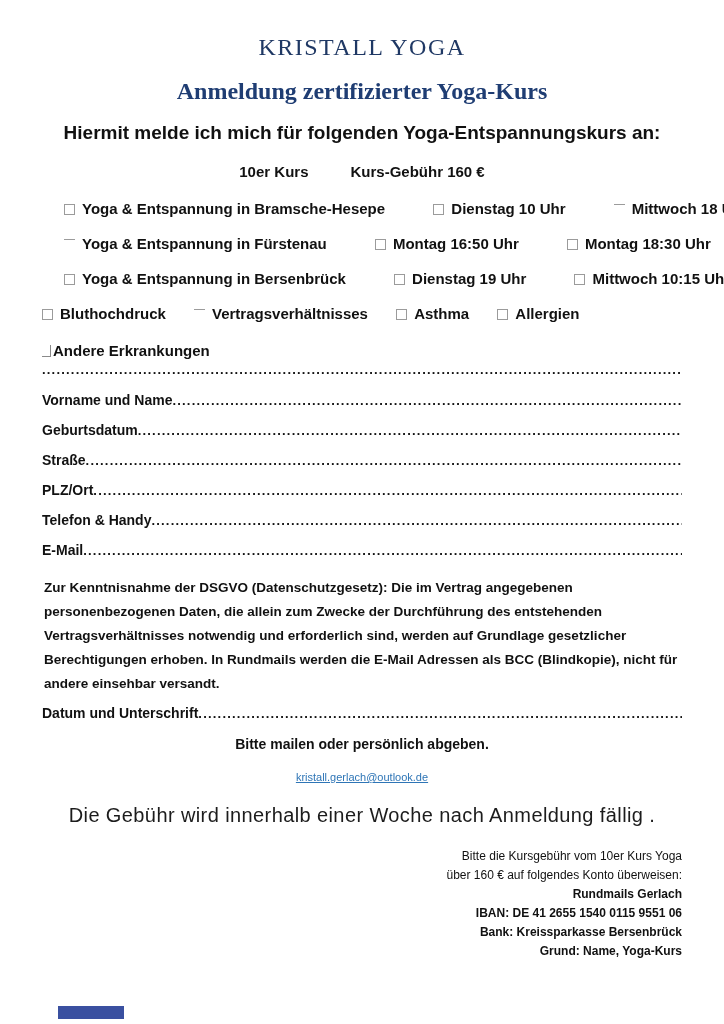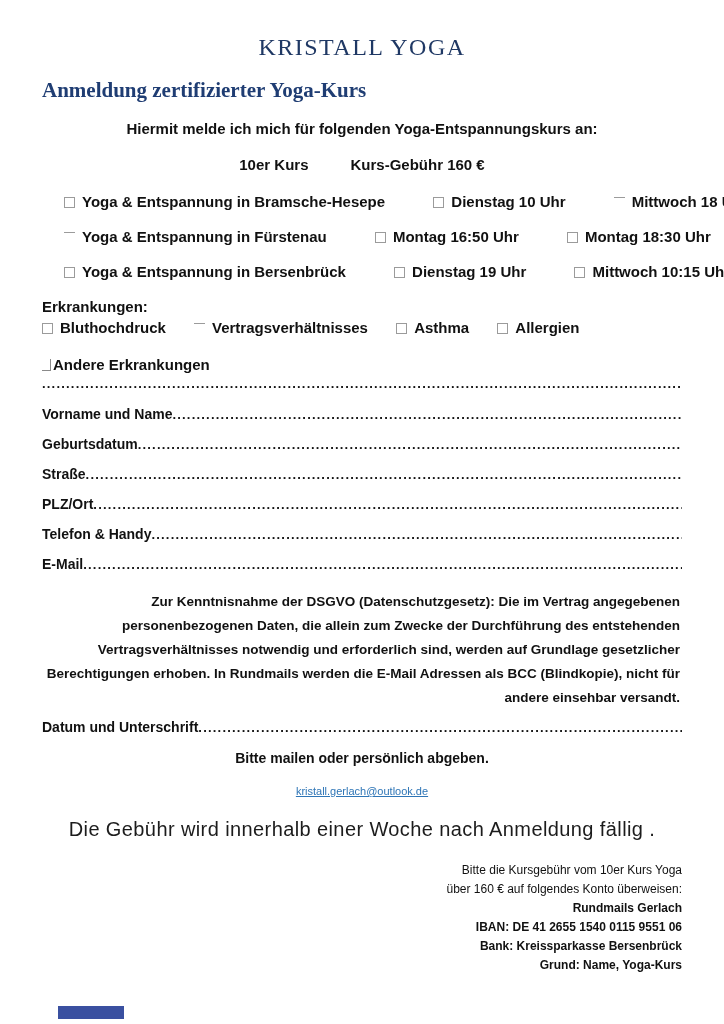--- a/index.html
+++ b/index.html
@@ -15,28 +15,29 @@
   
   .title {
     text-align: center;
     font-family: "Liberation Serif", serif;
     font-size: 24px; font-weight: 400;
     letter-spacing: 1.5px;
     color: #1f3864;
     margin-bottom: 17px;
   }
   .subtitle {
+    text-align: center;
     font-family: "Liberation Serif", serif;
-    font-size: 21px; font-weight: 700;
+    font-size: 24px; font-weight: 700;
     color: #1f3d73;
     margin-bottom: 17px;
   }
   .intro {
     text-align: center;
-    font-size: 15px; font-weight: 700;
+    font-size: 19px; font-weight: 700;
     margin-bottom: 19px;
   }
   .fee-line {
     text-align: center;
     font-size: 15px; font-weight: 700;
     margin-bottom: 20px;
   }
   .fee-line .gap { display: inline-block; width: 42px; }
 
   
@@ -77,21 +78,21 @@
   }
   .field-label { font-size: 14px; font-weight: 700; white-space: nowrap; }
   .dots {
     flex: 1; overflow: hidden; white-space: nowrap;
     font-size: 13px; font-weight: 700; letter-spacing: 1.2px;
   }
 
   
   .privacy {
     margin-top: 17px;
-    text-align: right;
+    text-align: left;
     font-size: 13.5px; font-weight: 700;
     line-height: 24px;
     padding: 0 2px;
   }
 
   .sig-row { margin-top: 9px; }
 
   .center-bold { text-align: center; font-size: 14px; font-weight: 700; margin-top: 16px; }
   .email-row { text-align: center; margin-top: 15px; }
   .email-link {
@@ -141,21 +142,20 @@
     <span class="item"><span class="cb"></span><span>Montag 16:50 Uhr</span></span>
     <span class="item"><span class="cb"></span><span>Montag 18:30 Uhr</span></span>
   </div>
 
   <div class="course-row">
     <span class="item"><span class="cb"></span><span>Yoga &amp; Entspannung in Bersenbrück</span></span>
     <span class="item"><span class="cb"></span><span>Dienstag 19 Uhr</span></span>
     <span class="item"><span class="cb"></span><span>Mittwoch 10:15 Uhr</span></span>
   </div>
 
-  <div class="ill-heading">Erkrankungen:</div>
 
   <div class="ill-row">
     <span class="item"><span class="cb"></span><span>Bluthochdruck</span></span>
     <span class="item"><span class="cb-top"></span><span>Vertragsverhältnisses</span></span>
     <span class="item"><span class="cb"></span><span>Asthma</span></span>
     <span class="item"><span class="cb"></span><span>Allergien</span></span>
   </div>
 
   <div class="other-row">
     <span class="cb-corner"></span><span>Andere Erkrankungen</span>

